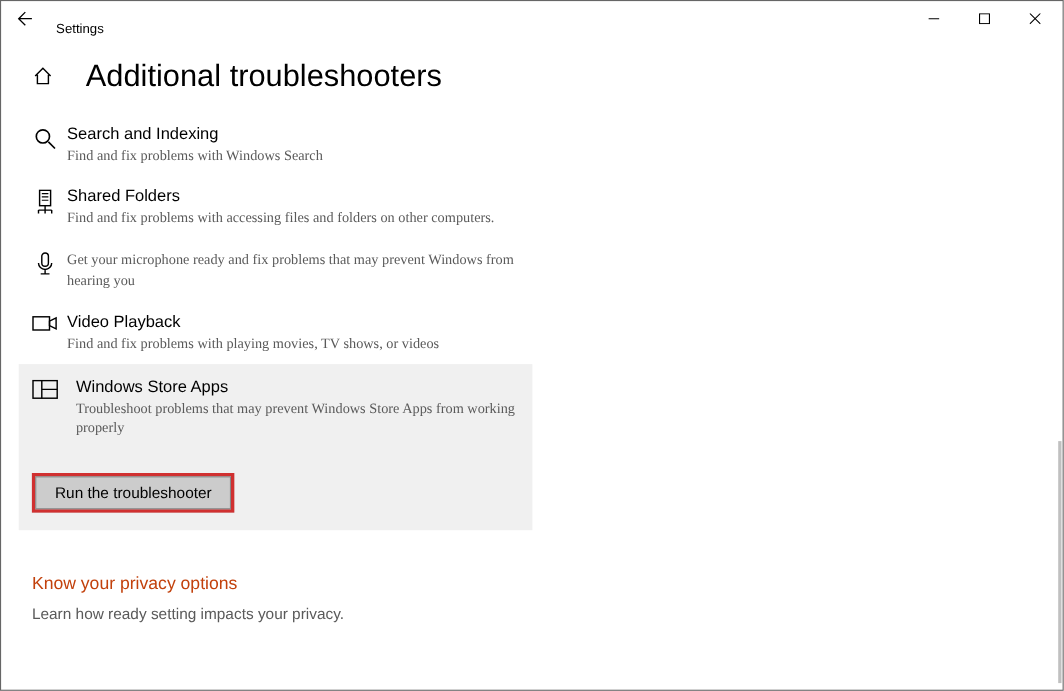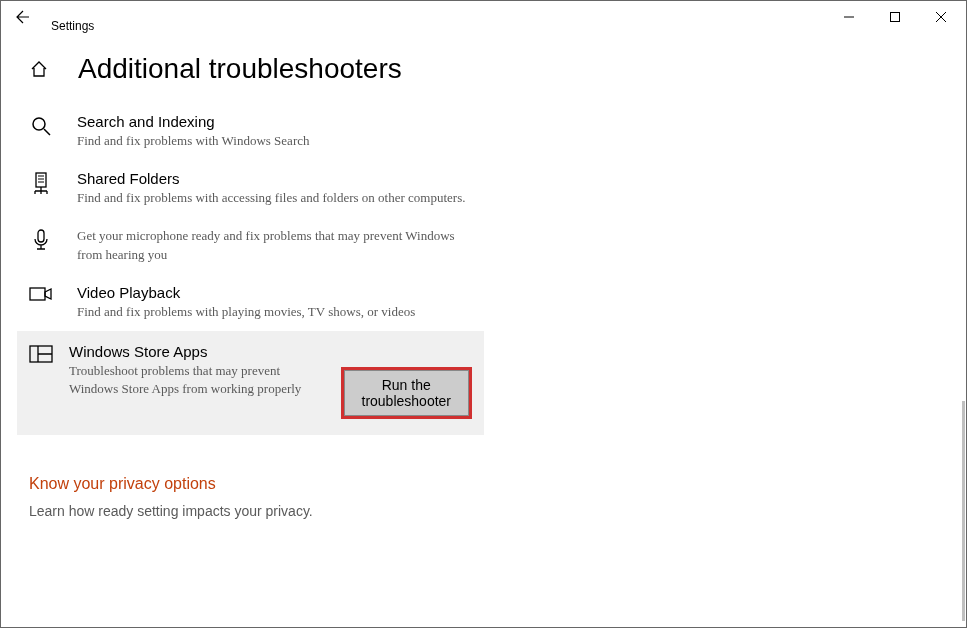--- a/index.html
+++ b/index.html
@@ -64,28 +64,28 @@
       font-size: 28px;
       font-weight: 400;
       color: #000;
     }
     .ts-list {
       width: 455px;
     }
     .ts-item {
       display: flex;
       padding: 10px 12px 10px 0;
-      gap: 24px;
+      gap: 8px;
       cursor: pointer;
     }
     .ts-item.selected {
       background: #f0f0f0;
       padding: 12px 12px 16px 12px;
       margin-left: -12px;
-      flex-direction: row;
+      flex-direction: column;
     }
     .ts-item.selected .ts-row {
       display: flex;
       gap: 16px;
     }
     .ts-icon {
       width: 24px;
       height: 24px;
       flex-shrink: 0;
       display: flex;

